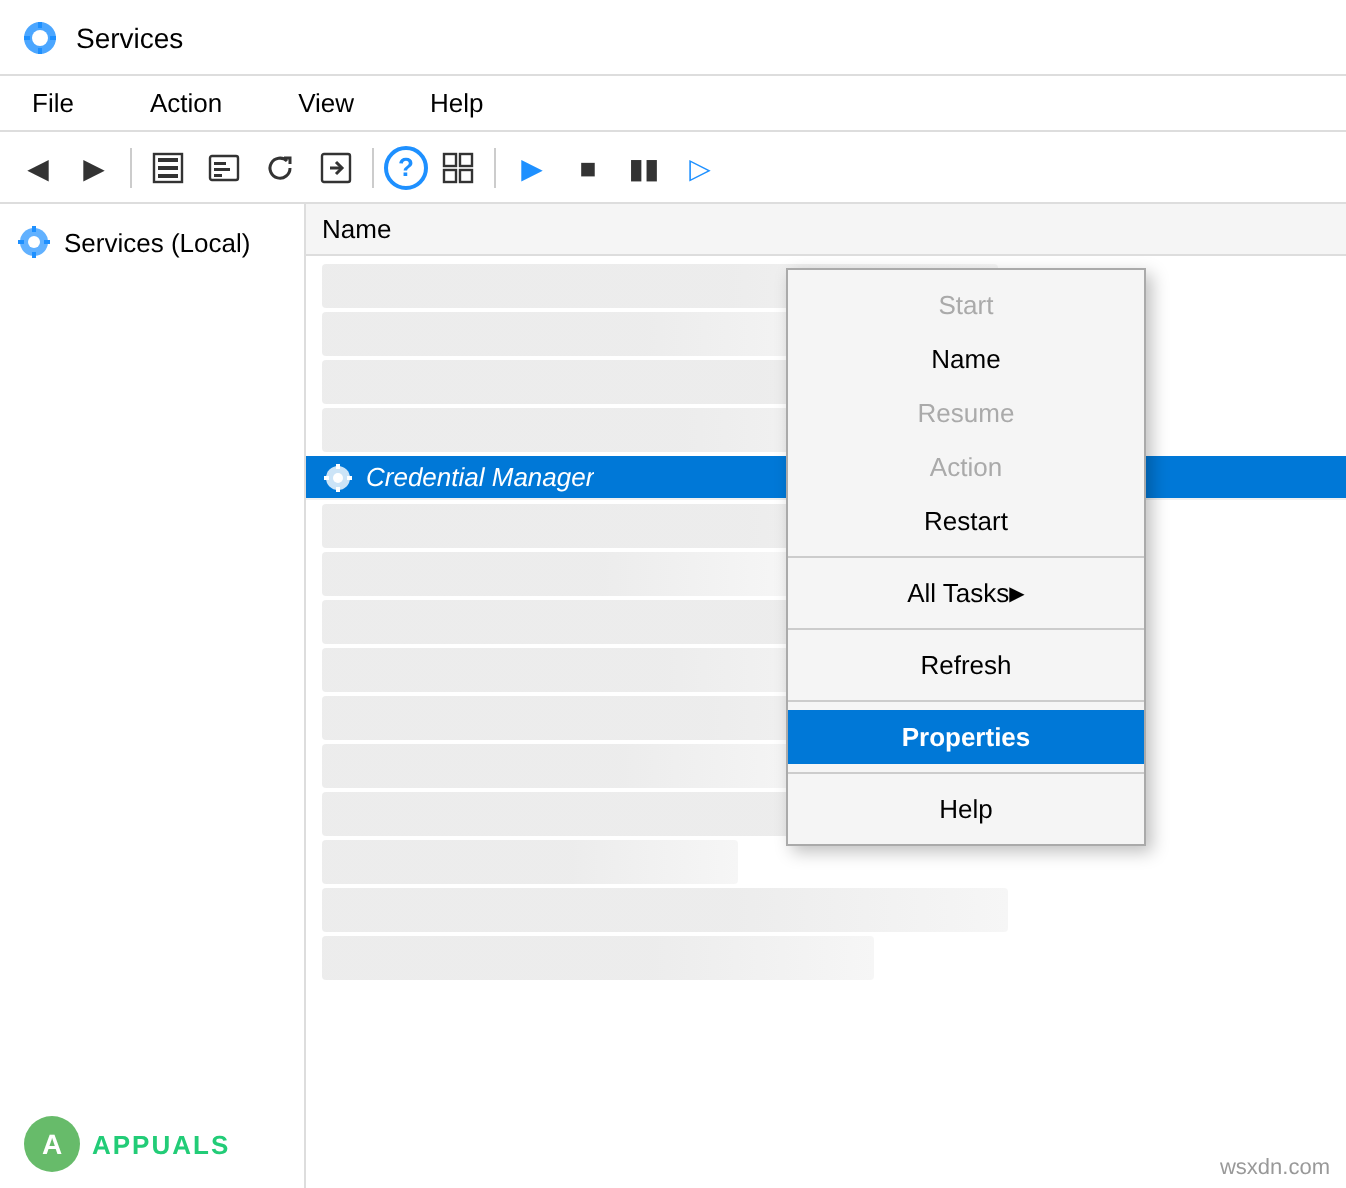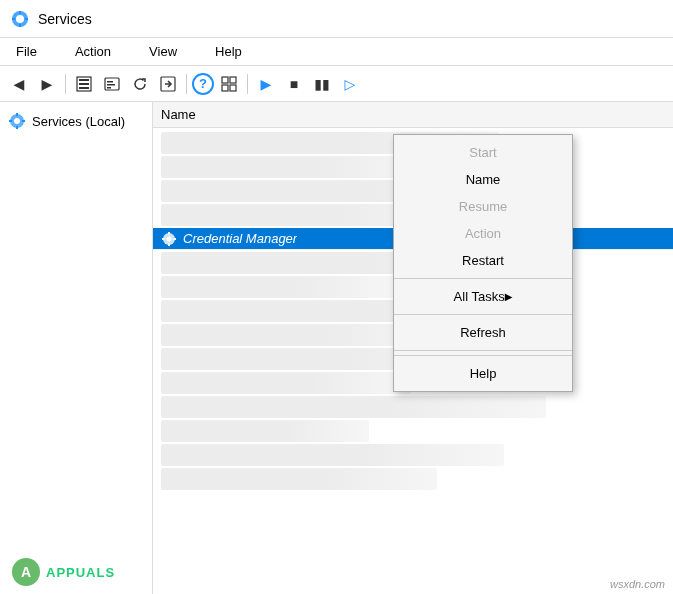--- a/index.html
+++ b/index.html
@@ -211,21 +211,20 @@
       font-size: 10px;
     }
 
     
     .watermark {
       position: absolute;
       bottom: 4px;
       right: 8px;
       font-size: 11px;
       color: #999;
-      font-style: italic;
     }
 
     
     .appuals-logo {
       position: absolute;
       bottom: 6px;
       left: 10px;
       display: flex;
       align-items: center;
       gap: 4px;
@@ -399,20 +398,23 @@
         <span>All Tasks</span>
         <span class="ctx-arrow">▶</span>
       </div>
       <div class="ctx-separator"></div>
 
       <div class="ctx-item">
         <span>Refresh</span>
       </div>
       <div class="ctx-separator"></div>
 
+      <div class="ctx-item highlighted">
+        <span>Properties</span>
+      </div>
       <div class="ctx-separator"></div>
 
       <div class="ctx-item">
         <span>Help</span>
       </div>
     </div>
 
     <div class="watermark">wsxdn.com</div>
   </div>
 

